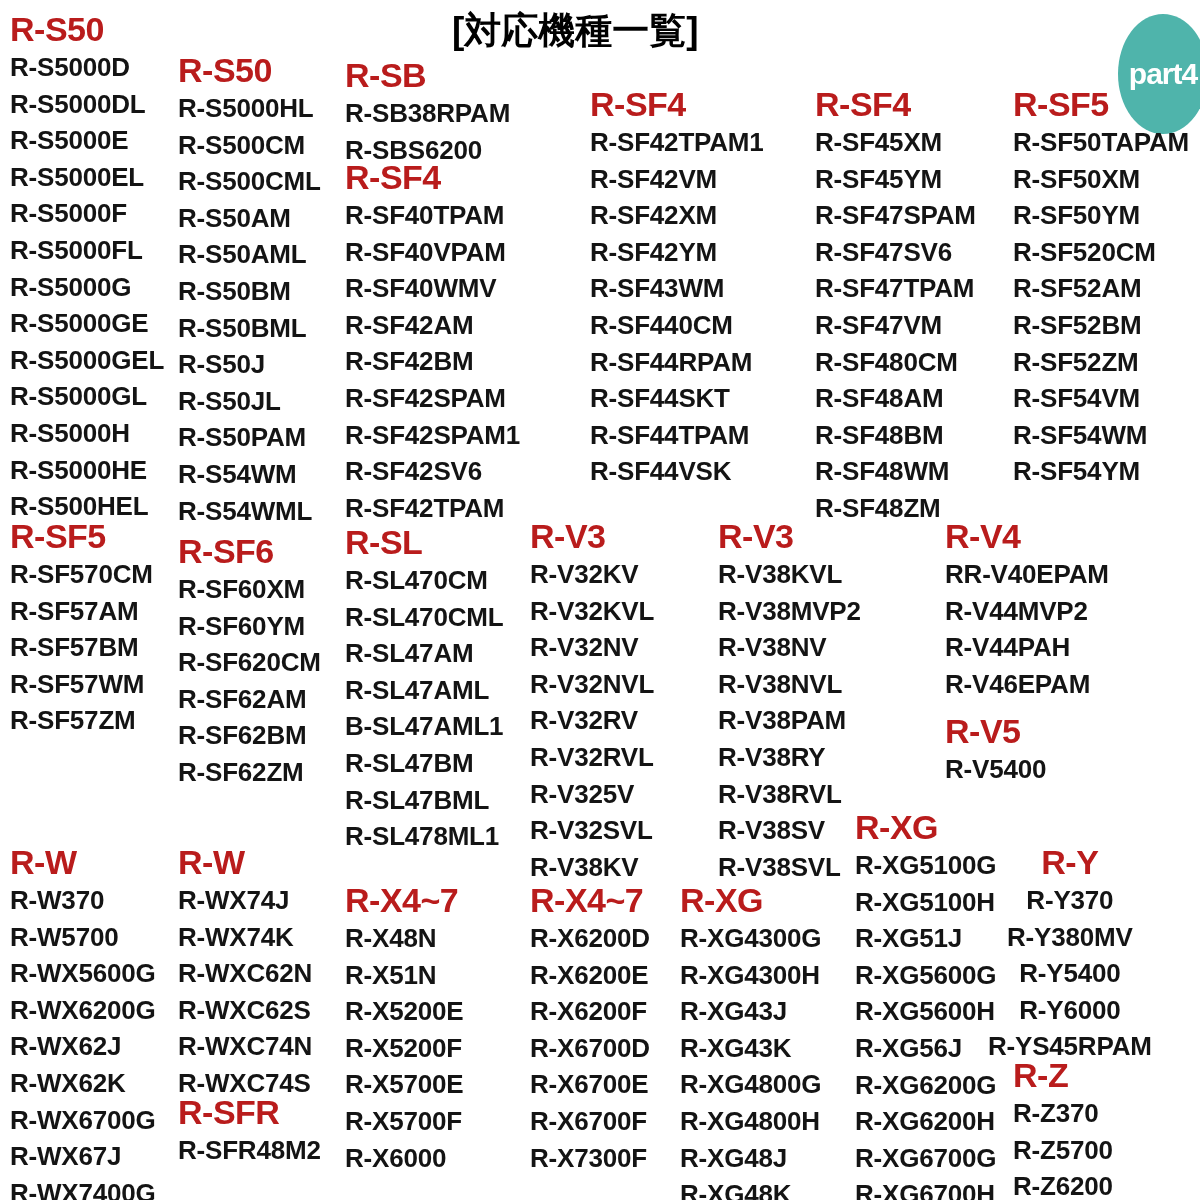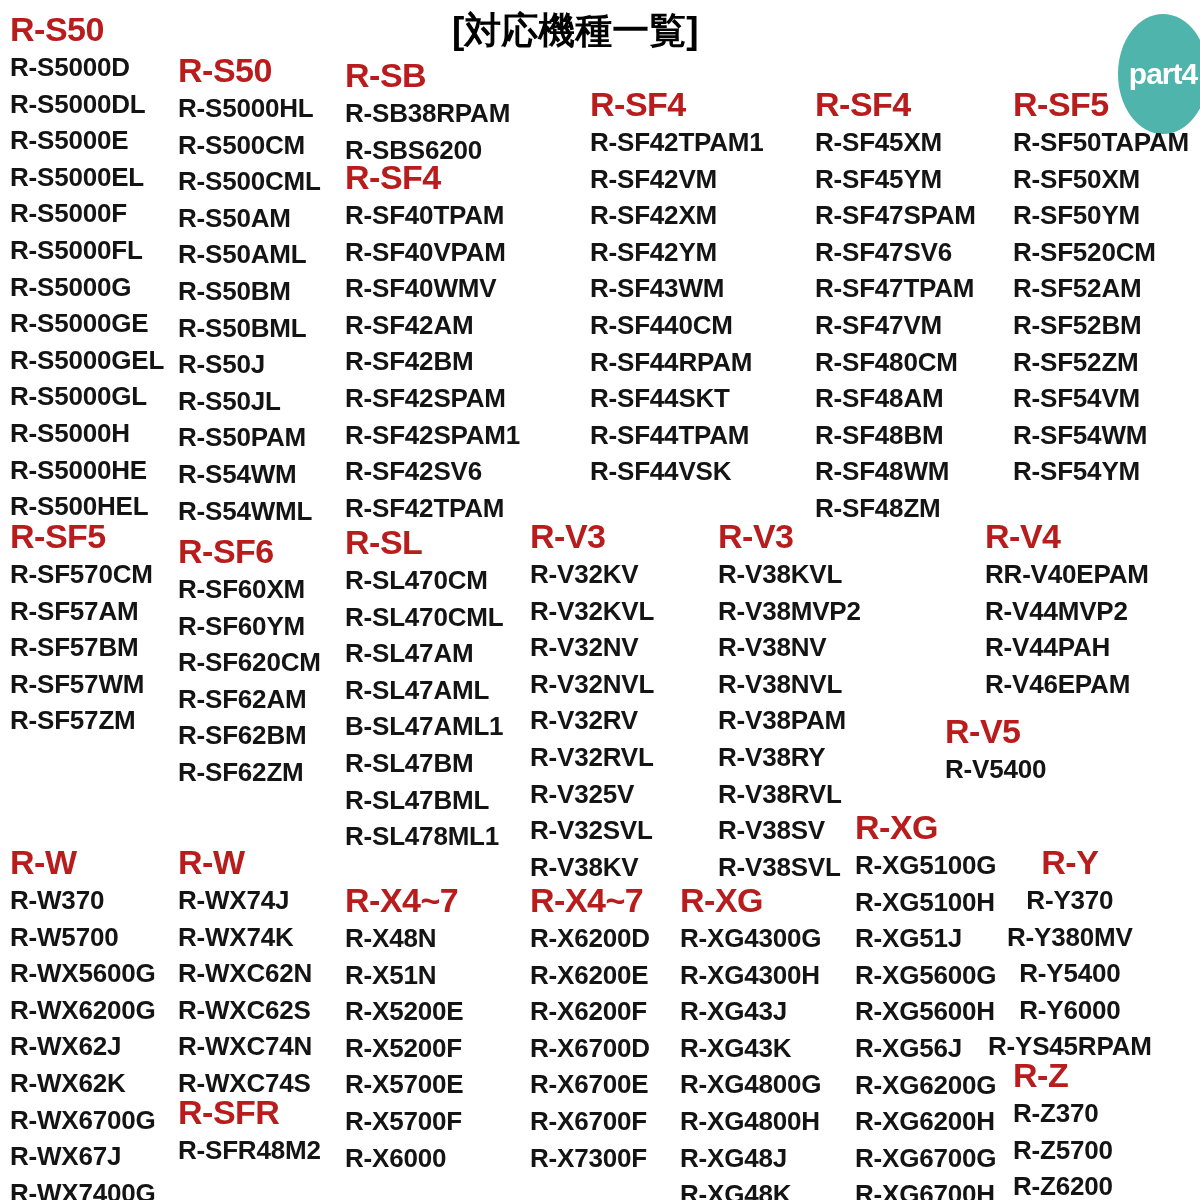--- a/index.html
+++ b/index.html
@@ -37,21 +37,21 @@
   .g-sb{left:345px;top:58px;}
   .g-sf4a{left:345px;top:160px;}
   .g-sf4b{left:590px;top:87px;}
   .g-sf4c{left:815px;top:87px;}
   .g-sf5a{left:1013px;top:87px;}
   .g-sf5b{left:10px;top:519px;}
   .g-sf6{left:178px;top:523px;margin-top:11px;}
   .g-sl{left:345px;top:519px;margin-top:6px;}
   .g-v3a{left:530px;top:519px;}
   .g-v3b{left:718px;top:519px;}
-  .g-v4{left:985px;top:519px;}
+  .g-v4{left:945px;top:519px;}
   .g-v5{left:945px;top:706px;margin-top:8px;}
   .g-xgb{left:855px;top:810px;}
   .g-wa{left:10px;top:845px;}
   .g-wb{left:178px;top:845px;}
   .g-sfr{left:178px;top:1095px;}
   .g-x47a{left:345px;top:883px;}
   .g-x47b{left:530px;top:883px;}
   .g-xga{left:680px;top:883px;}
   .g-y{left:988px;top:845px;text-align:center;}
   .g-z{left:1013px;top:1058px;}

